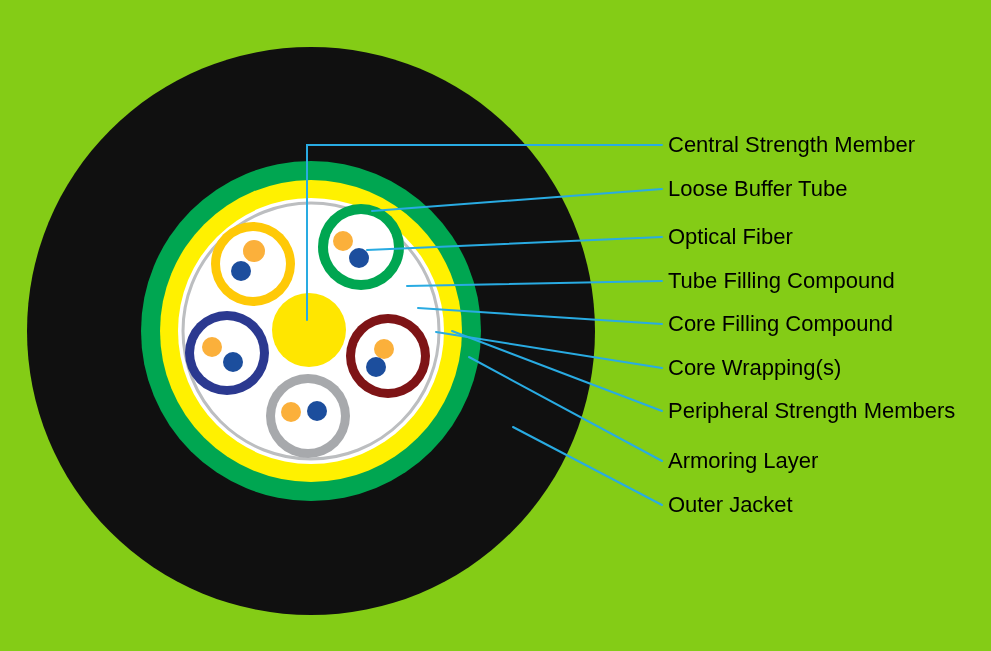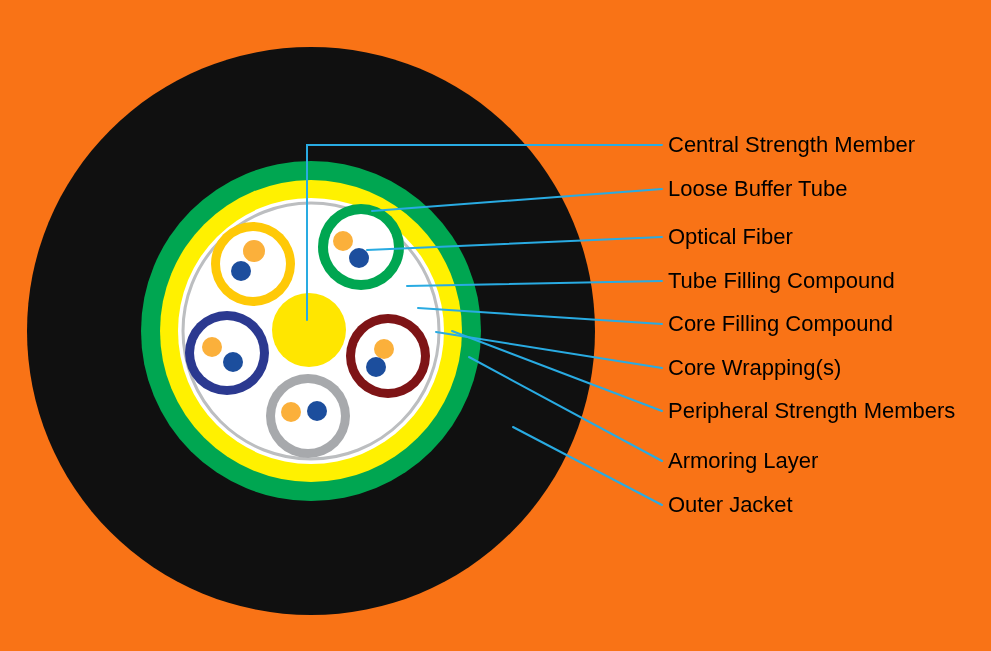--- a/index.html
+++ b/index.html
@@ -1,20 +1,20 @@
 <!DOCTYPE html>
 <html style="--outer-jacket: #101010; --armoring: #00A651; --strength-yellow: #FFF100; --core-wrap: #BCBEC0; --core-white: #FFFFFF; --csm-yellow: #FFE600; --tube-yellow: #FFC907; --tube-green: #00A651; --tube-blue: #2B3990; --tube-red: #7E1416; --tube-gray: #A7A9AC; --fiber-orange: #FBB03B; --fiber-blue: #1C4E9D; --leader: #29ABE2; --label-text: #000000;"><head>
 <meta charset="utf-8">
 <style>
   html, body { margin: 0; padding: 0; background: #ffffff; }
   .stage {
     position: relative;
     width: 991px;
     height: 651px;
-    background: #f97316;
+    background: #84cc16;
     overflow: hidden;
   }
   svg { display: block; }
   .label {
     font-family: "Liberation Sans", sans-serif;
     font-size: 22px;
     fill: var(--label-text, #000000);
   }
   .leader {
     stroke: var(--leader, #29ABE2);

